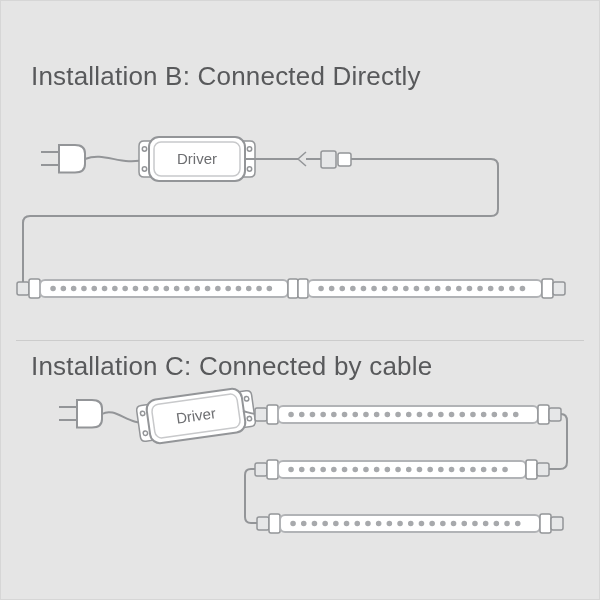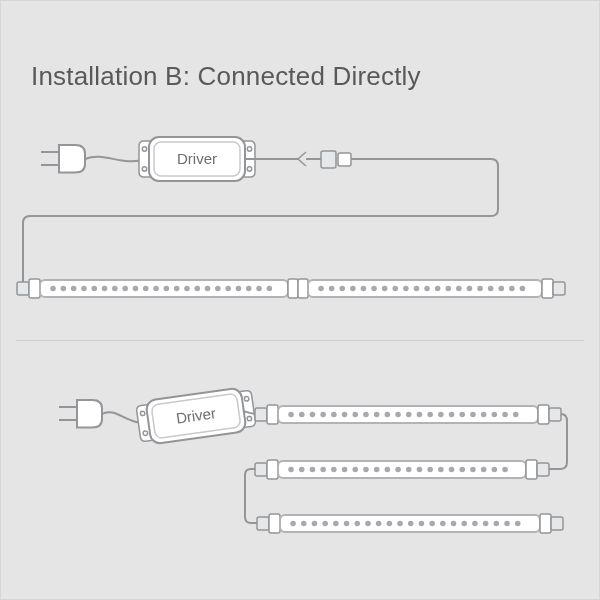--- a/index.html
+++ b/index.html
@@ -101,20 +101,21 @@
       <rect class="strip" x="307" y="279" width="234" height="17" rx="5"></rect>
       <line class="leds" x1="320" y1="287.5" x2="530" y2="287.5" stroke-dasharray="0.1 10.5"></line>
 
       <rect class="cap" x="541" y="278" width="11" height="19" rx="2"></rect>
       <rect class="block" x="552" y="281" width="12" height="13" rx="2"></rect>
     </g>
   </svg>
 
   <div class="divider"></div>
 
+  <h2 class="title title-c">Installation C: Connected by cable</h2>
 
   <svg class="svg-c" width="600" height="260" viewBox="0 0 600 260">
 
     <g stroke="#939598" stroke-width="2" fill="#ffffff">
       <line x1="58" y1="66" x2="76" y2="66"></line>
       <line x1="58" y1="79" x2="76" y2="79"></line>
       <path d="M76,59 h15 q10,0 10,8.5 v10.5 q0,8.5 -10,8.5 h-15 z"></path>
     </g>
 
     <path class="cable" d="M101,73 C115,65 128,86 148,81"></path>

